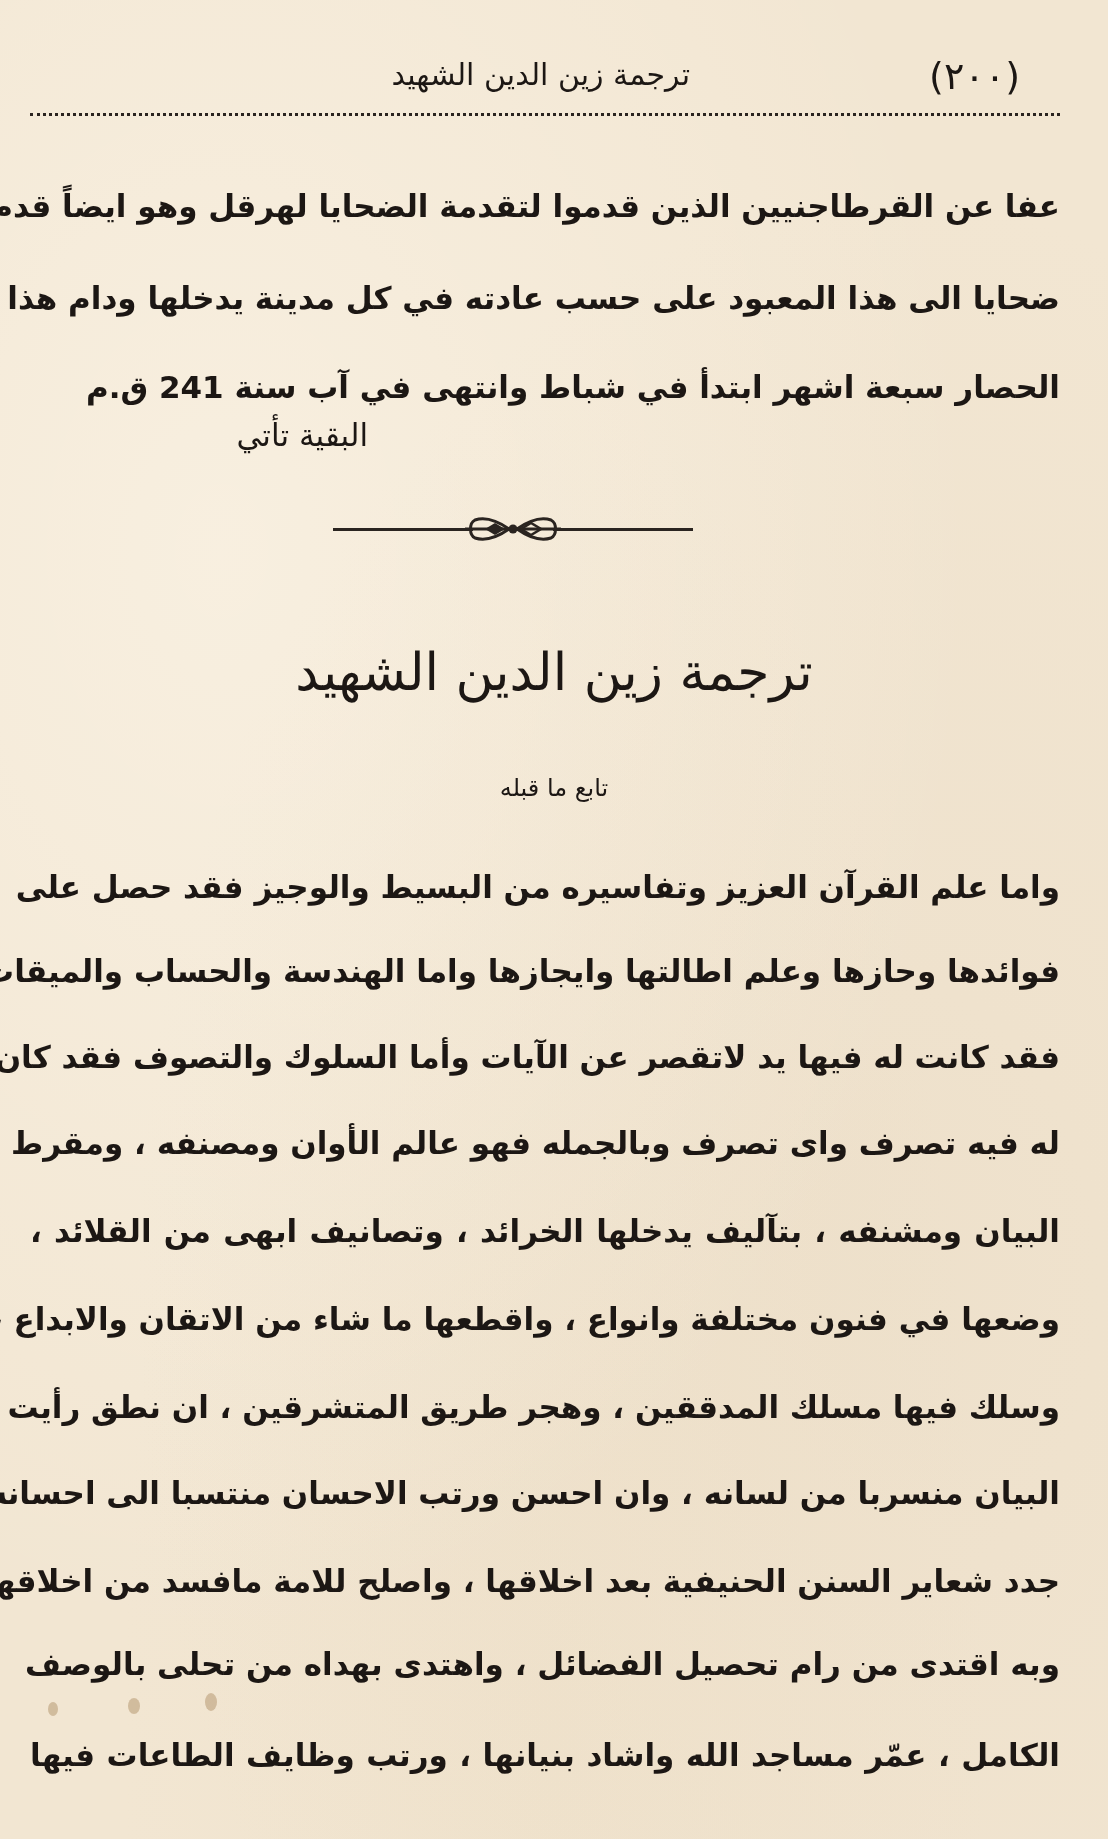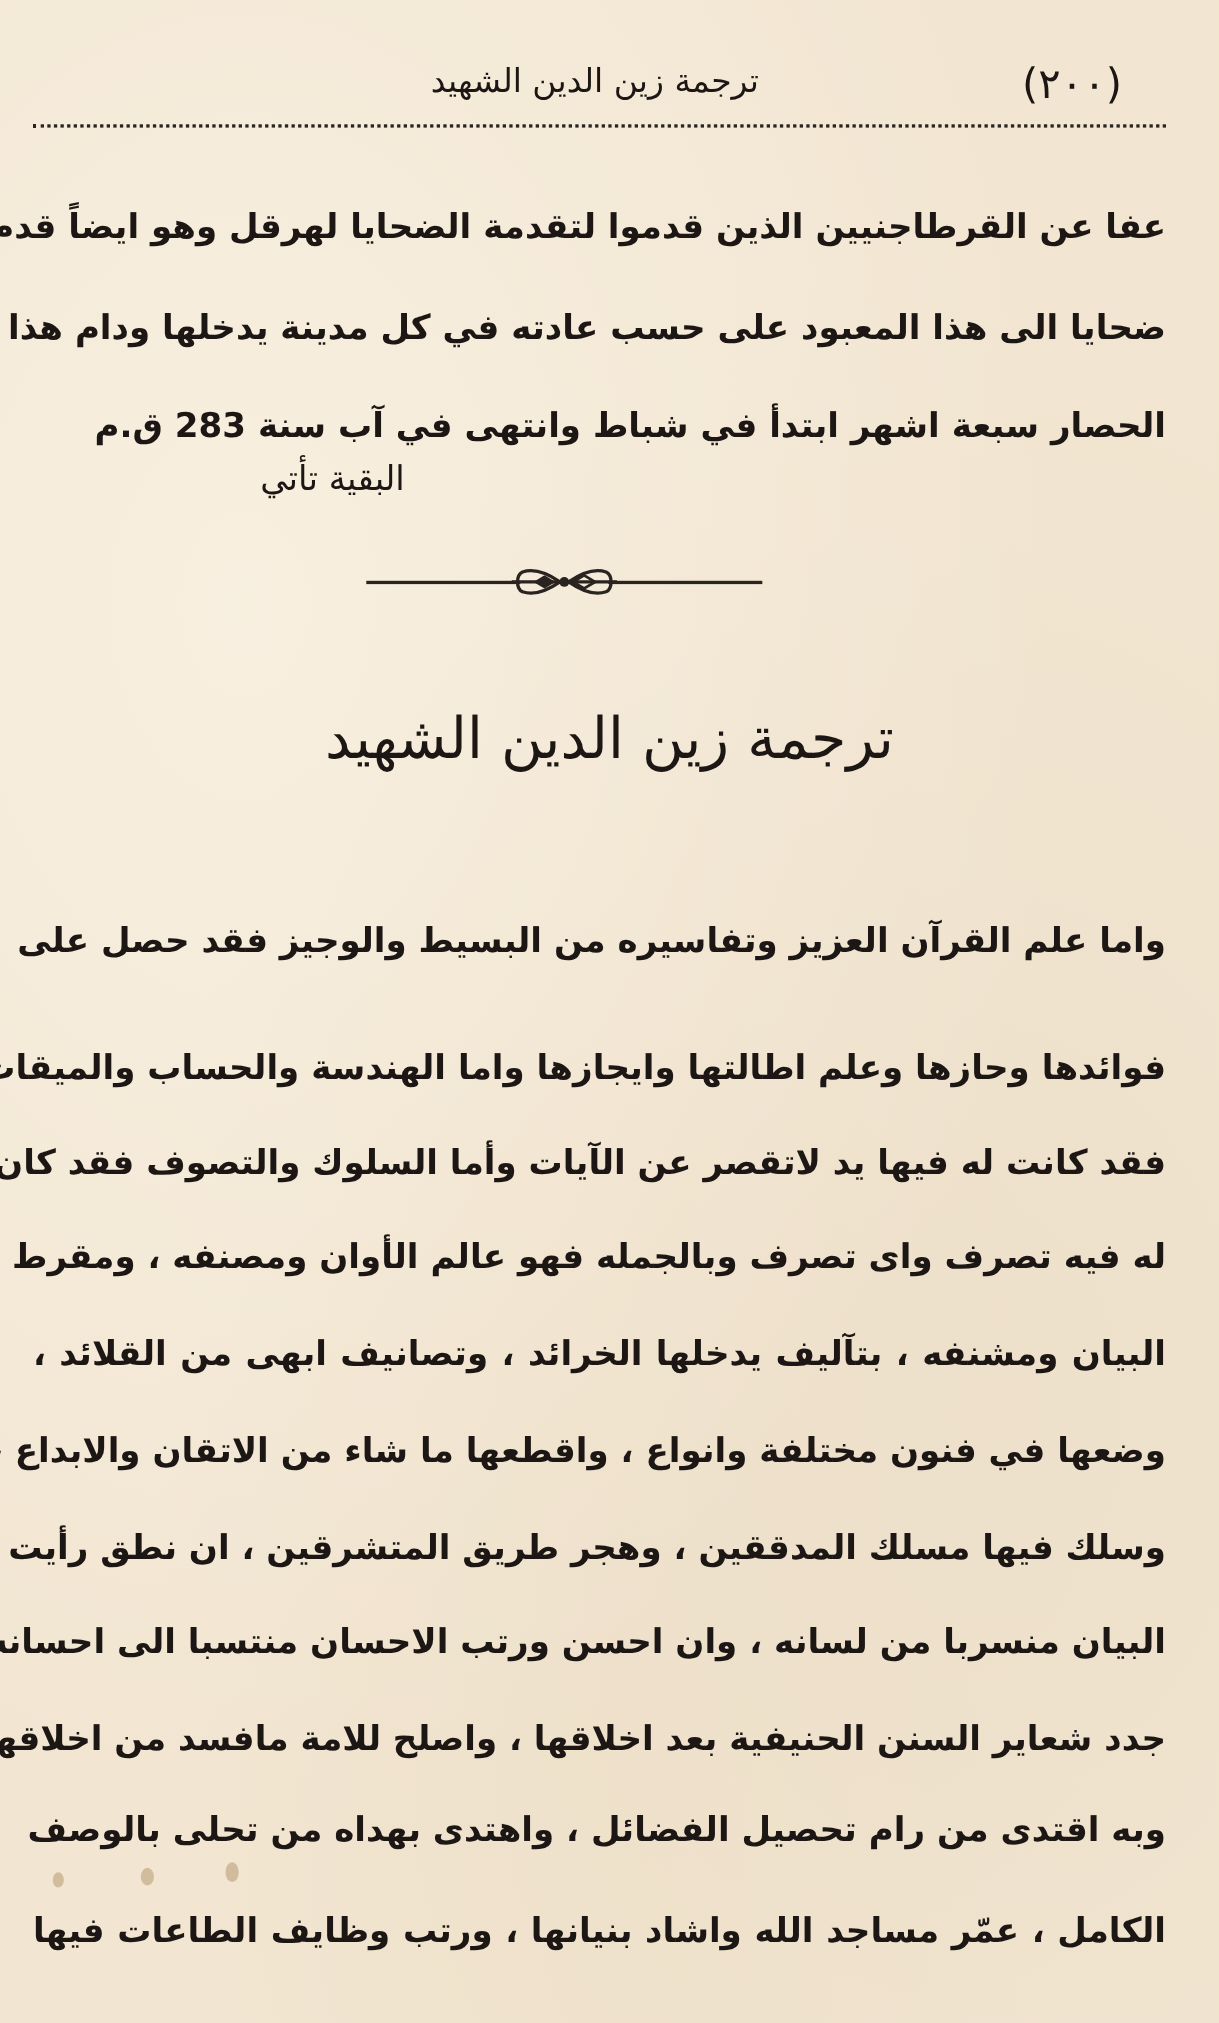--- a/index.html
+++ b/index.html
@@ -152,41 +152,42 @@
 
   <div class="running-header">
     <span class="page-number">(٢٠٠)</span>
     <span class="running-title">ترجمة زين الدين الشهيد</span>
   </div>
   <div class="header-rule"></div>
 
   <div>
     <div class="text-line" style="top:145px;">عفا عن القرطاجنيين الذين قدموا لتقدمة الضحايا لهرقل وهو ايضاً قدم</div>
     <div class="text-line" style="top:237px;">ضحايا الى هذا المعبود على حسب عادته في كل مدينة يدخلها ودام هذا</div>
-    <div class="text-line short" style="top:326px;">الحصار سبعة اشهر ابتدأ في شباط وانتهى في آب سنة 283 ق.م</div>
+    <div class="text-line short" style="top:326px;">الحصار سبعة اشهر ابتدأ في شباط وانتهى في آب سنة 241 ق.م</div>
     <div class="continued-note" style="top:410px;">البقية تأتي</div>
   </div>
 
   <div class="divider">
     <div class="divider-line left"></div>
     <svg class="divider-ornament" viewBox="0 0 96 34" xmlns="http://www.w3.org/2000/svg">
       <line x1="0" y1="17" x2="96" y2="17" stroke="#2a2420" stroke-width="3"></line>
       <path d="M10 8 C22 4, 34 10, 44 17 C34 24, 22 30, 10 26 C4 23, 4 11, 10 8 Z" fill="none" stroke="#2a2420" stroke-width="3"></path>
       <path d="M86 8 C74 4, 62 10, 52 17 C62 24, 74 30, 86 26 C92 23, 92 11, 86 8 Z" fill="none" stroke="#2a2420" stroke-width="3"></path>
       <path d="M20 17 L30 11 L40 17 L30 23 Z" fill="#2a2420"></path>
       <circle cx="48" cy="17" r="4.5" fill="#2a2420"></circle>
       <path d="M56 17 L66 11 L76 17 L66 23 Z" fill="none" stroke="#2a2420" stroke-width="2.5"></path>
     </svg>
     <div class="divider-line right"></div>
   </div>
 
   <h1 class="section-title" style="margin:0;">ترجمة زين الدين الشهيد</h1>
+  <div class="section-subtitle">تابع ما قبله</div>
 
   <div>
-    <div class="text-line" style="top:794px; width:990px;">واما علم القرآن العزيز وتفاسيره من البسيط والوجيز فقد حصل على</div>
+    <div class="text-line" style="top:826px; width:990px;">واما علم القرآن العزيز وتفاسيره من البسيط والوجيز فقد حصل على</div>
     <div class="text-line" style="top:910px;">فوائدها وحازها وعلم اطالتها وايجازها واما الهندسة والحساب والميقات</div>
     <div class="text-line" style="top:996px;">فقد كانت له فيها يد لاتقصر عن الآيات وأما السلوك والتصوف فقد كان</div>
     <div class="text-line" style="top:1082px;">له فيه تصرف واى تصرف وبالجمله فهو عالم الأوان ومصنفه ، ومقرط</div>
     <div class="text-line" style="top:1170px;">البيان ومشنفه ، بتآليف يدخلها الخرائد ، وتصانيف ابهى من القلائد ،</div>
     <div class="text-line" style="top:1258px;">وضعها في فنون مختلفة وانواع ، واقطعها ما شاء من الاتقان والابداع ،</div>
     <div class="text-line" style="top:1346px;">وسلك فيها مسلك المدققين ، وهجر طريق المتشرقين ، ان نطق رأيت</div>
     <div class="text-line" style="top:1432px;">البيان منسربا من لسانه ، وان احسن ورتب الاحسان منتسبا الى احسانه</div>
     <div class="text-line" style="top:1520px;">جدد شعاير السنن الحنيفية بعد اخلاقها ، واصلح للامة مافسد من اخلاقها</div>
     <div class="text-line" style="top:1603px;">وبه اقتدى من رام تحصيل الفضائل ، واهتدى بهداه من تحلى بالوصف</div>
     <div class="text-line" style="top:1694px;">الكامل ، عمّر مساجد الله واشاد بنيانها ، ورتب وظايف الطاعات فيها</div>

